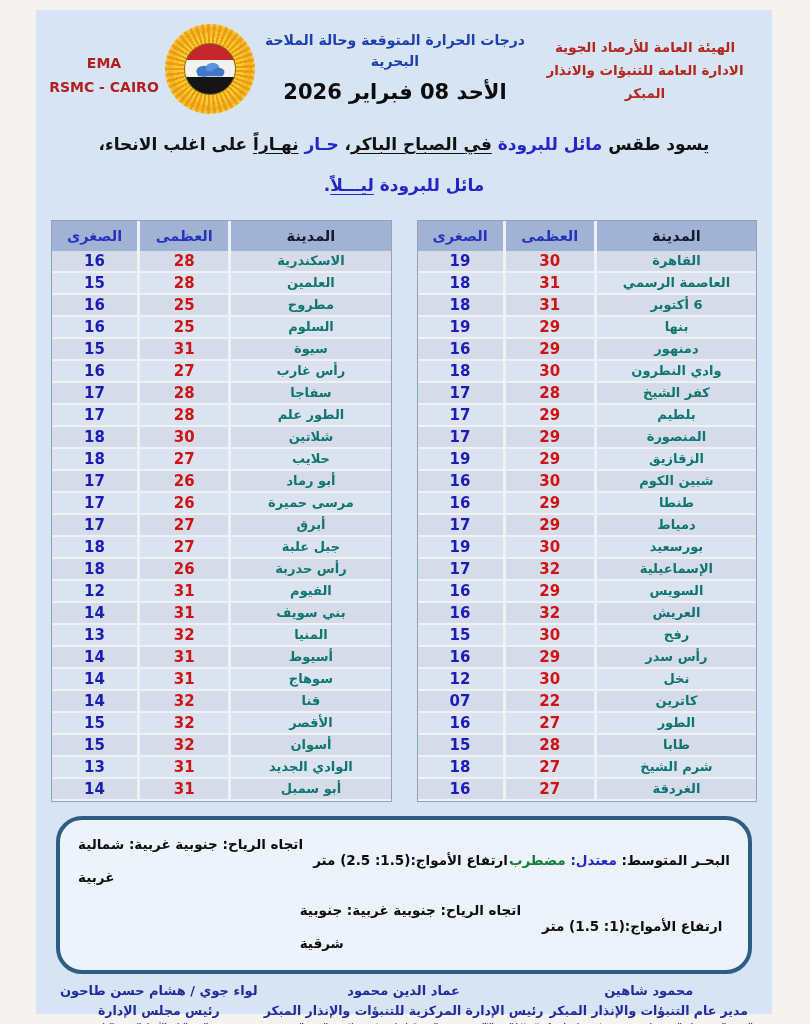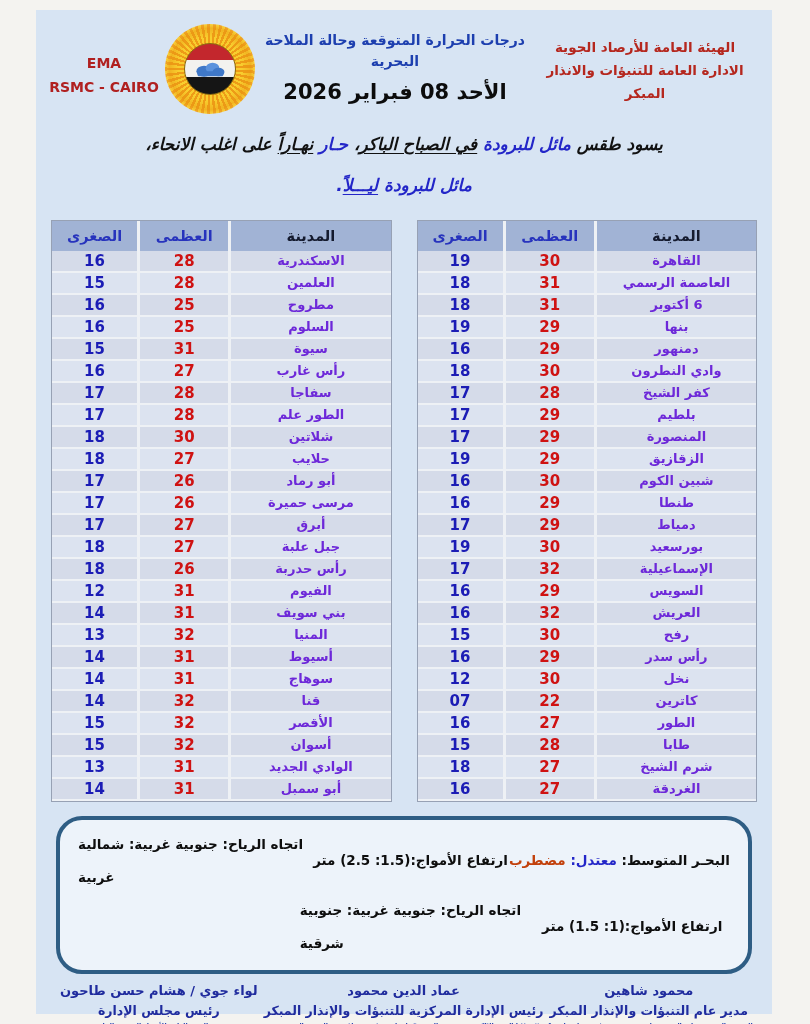--- a/index.html
+++ b/index.html
@@ -18,39 +18,39 @@
   .logo { width:90px; height:90px; border-radius:50%; flex:0 0 auto;
           background:
             radial-gradient(circle, rgba(255,220,80,0) 50%, rgba(232,148,18,0.45) 64%, rgba(255,236,140,0.15) 71%),
             repeating-conic-gradient(#f8cd2e 0deg 4deg, #ee9c17 4deg 8deg);
           display:flex; align-items:center; justify-content:center; }
   .logo-inner { width:52px; height:52px; border-radius:50%; border:1px solid #8a6a10;
           background:linear-gradient(180deg,#c3272d 0%,#c3272d 32%,#f2f2ef 32%,#f2f2ef 66%,#151515 66%,#151515 100%);
           display:flex; align-items:center; justify-content:center; }
 
   
-  .summary { text-align:center; font-weight:bold; font-size:17px; color:#111; margin-top:10px; line-height:2.4;font-style:italic; }
+  .summary { text-align:center; font-weight:bold; font-size:17px; color:#111; margin-top:10px; line-height:2.4; }
   .c-blue { color:#2326c8; }
-  .c-red  { color:#c2410c; }
+  .c-red  { color:#15803d; }
   .under  { text-decoration:underline; text-underline-offset:3px; }
 
   
   .tables { display:flex; direction:rtl; gap:25px; padding:0 15px; margin-top:14px; }
   table.temps { flex:1; border-collapse:separate; border-spacing:0; direction:rtl;
                 border:1px solid #97a1b4; background:#eef1f5; table-layout:fixed; }
   table.temps th { background:#a1b3d5; font-size:14.5px; font-weight:bold; padding:7px 3px; text-align:center; }
   th.h-city { color:#141a2e; width:47%; }
   th.h-max, th.h-min { color:#2733bd; }
   th.h-max { width:27%; } th.h-min { width:26%; }
   table.temps td { text-align:center; font-weight:bold; height:22px; padding:0 2px;
                    border-bottom:2px solid #eef1f5; }
   table.temps th + th, table.temps td + td { border-right:3px solid #eef1f5; }
   table.temps tr:nth-child(odd)  td { background:#d5dbe9; }
   table.temps tr:nth-child(even) td { background:#dce3f0; }
-  td.city { font-size:13px; color:#6d28d9; }
+  td.city { font-size:13px; color:#0f766e; }
   td.max  { font-size:15px; color:#cf1212;margin-left:39px; }
   td.min  { font-size:15px; color:#1b1cb5; }
 
   
   .seabox { margin:14px 20px 0; border:4px solid #2e5d84; border-radius:26px; background:#edf3fa;
             padding:8px 18px 10px; direction:rtl; font-weight:bold; font-size:13.5px; color:#0e0e0e; }
   .sea-row { display:flex; align-items:center; line-height:2.45; }
   .sea-name  { width:34%; text-align:right; }
   .sea-waves { width:30%; text-align:center; }
   .sea-wind  { width:36%; text-align:left; }

